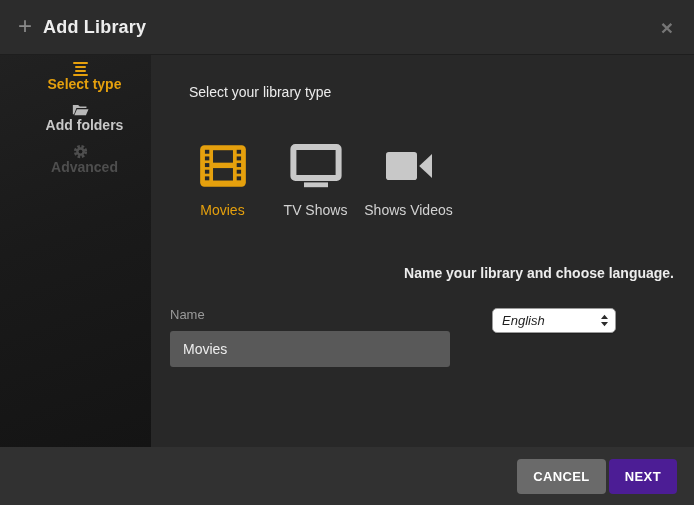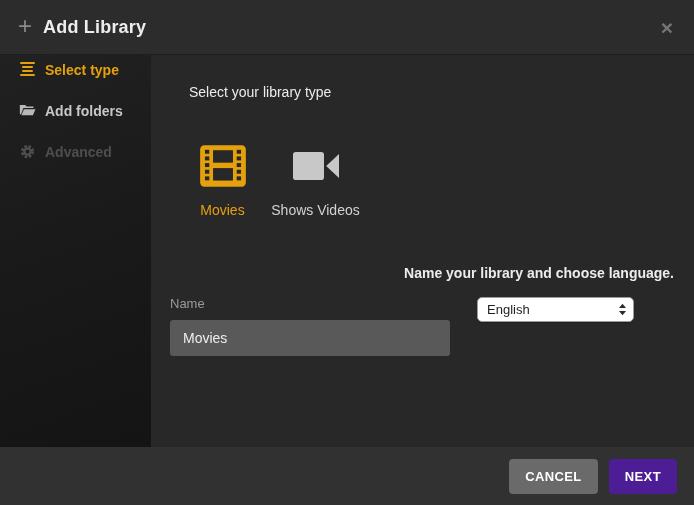--- a/index.html
+++ b/index.html
@@ -32,22 +32,22 @@
   }
 
   
   .body-row { flex: 1 1 auto; display: flex; min-height: 0; }
   .sidebar {
     width: 151px; flex: 0 0 151px;
     background: linear-gradient(160deg, #212121 0%, #1a1a1a 45%, #141414 100%);
     padding-top: 7px;
   }
   .side-item {
-    height: 41px; display: flex; align-items: flex-start;
-    padding-left: 18px; cursor: pointer;
+    height: 41px; display: flex; align-items: center;
+    padding-left: 18px; cursor: pointer; flex-direction: column;
   }
   .side-item .ic { width: 18px; margin-right: 9px; display: flex; align-items: center; justify-content: center; }
   .side-item .lbl { font-size: 14px; font-weight: 600; }
   .side-item.active .lbl { color: #e5a00d; }
   .side-item.normal .lbl { color: #c8c8c8; }
   .side-item.disabled .lbl { color: #4e4e4e; cursor: default; }
   .list-icon { display: flex; flex-direction: column; align-items: center; gap: 2px; }
   .list-icon i { display: block; height: 2px; background: #e5a00d; border-radius: 1px; }
   .list-icon i:nth-child(1) { width: 15px; }
   .list-icon i:nth-child(2) { width: 11px; }
@@ -67,45 +67,46 @@
   .type-item {
     width: 93px; display: flex; flex-direction: column; align-items: center;
     cursor: pointer;
   }
   .type-item .icon-box { height: 56px; display: flex; align-items: center; justify-content: center; }
   .type-item .type-label { margin-top: 8px; font-size: 14px; color: #d2d2d2; }
   .type-item.selected .type-label { color: #e5a00d; }
 
   
   .form-title { margin-top: 47px; }
-  .fields-row { display: flex; margin-top: 15px; }
+  .fields-row { display: flex; margin-top: 26px; gap: 15px; }
   .field-col.name-col { width: 280px; margin-right: 27px; }
   .field-label { font-size: 13px; color: #9a9a9a; margin-bottom: 9px; }
   .name-input {
     width: 280px; height: 36px;
     background: #595959; border: none; border-radius: 3px;
     color: #ededed; font-size: 14px; padding: 0 13px;
     font-family: "Liberation Sans", sans-serif;
     outline: none;
   }
   .select-box {
-    width: 157px; height: 25px; margin-top: 1px;
+    width: 124px; height: 25px; margin-top: 1px;
     background: #fff; border: 1px solid #9b9b9b; border-radius: 5px;
     display: flex; align-items: center; justify-content: space-between;
     padding: 0 6px 0 9px; cursor: pointer;
     box-shadow: 0 1px 1px rgba(0,0,0,0.25);
+    font-style: italic;
   }
   .select-box .sel-val { font-size: 13px; color: #1f1f1f; }
 
   
   .footer {
     height: 58px; flex: 0 0 58px;
     background: #313131;
     display: flex; align-items: center; justify-content: flex-end;
-    padding-right: 17px; gap: 11px;
+    padding-right: 17px; gap: 3px;
   }
   .btn {
     height: 35px; border: none; border-radius: 4px;
     color: #fff; font-size: 13px; font-weight: 700; letter-spacing: 0.4px;
     padding: 0 16px; cursor: pointer;
     font-family: "Liberation Sans", sans-serif;
   }
   .btn-cancel { background: #6a6a6a; }
   .btn-next { background: #4c1d95; }
 </style>
@@ -176,20 +177,29 @@
                   <rect x="19.6" y="14.8" width="2.1" height="1.9"></rect>
                 <rect x="19.6" y="18" width="2.1" height="1.9"></rect>
                 <rect x="8.2" y="5.4" width="9.6" height="6"></rect>
                 <rect x="8.2" y="14" width="9.6" height="6"></rect>
               </g>
             </svg>
           </span>
           <span class="type-label">Movies</span>
         </div>
 
+        <div class="type-item">
+          <span class="icon-box">
+            <svg width="54" height="48" viewBox="0 0 27 24">
+              <rect x="2.2" y="2.5" width="22.6" height="15.5" rx="1" fill="none" stroke="#c8c8c8" stroke-width="3"></rect>
+              <rect x="7.5" y="20.2" width="12" height="2.4" fill="#c8c8c8"></rect>
+            </svg>
+          </span>
+          <span class="type-label">TV Shows</span>
+        </div>
 
 
 
         <div class="type-item">
           <span class="icon-box">
             <svg width="50" height="38" viewBox="0 0 25 19">
               <rect x="1" y="2.5" width="15.5" height="14" rx="1.4" fill="#c8c8c8"></rect>
               <path d="M24 3.5 V15.5 L17.6 9.5 Z" fill="#c8c8c8"></path>
             </svg>
           </span>

